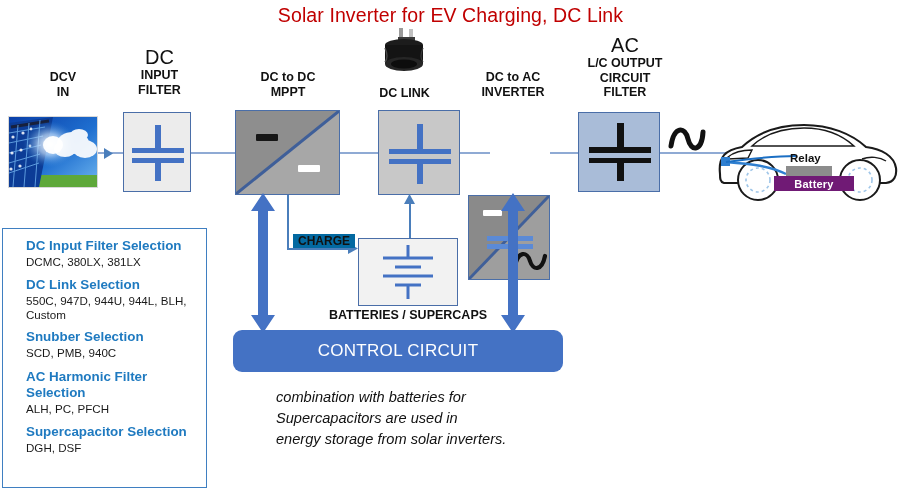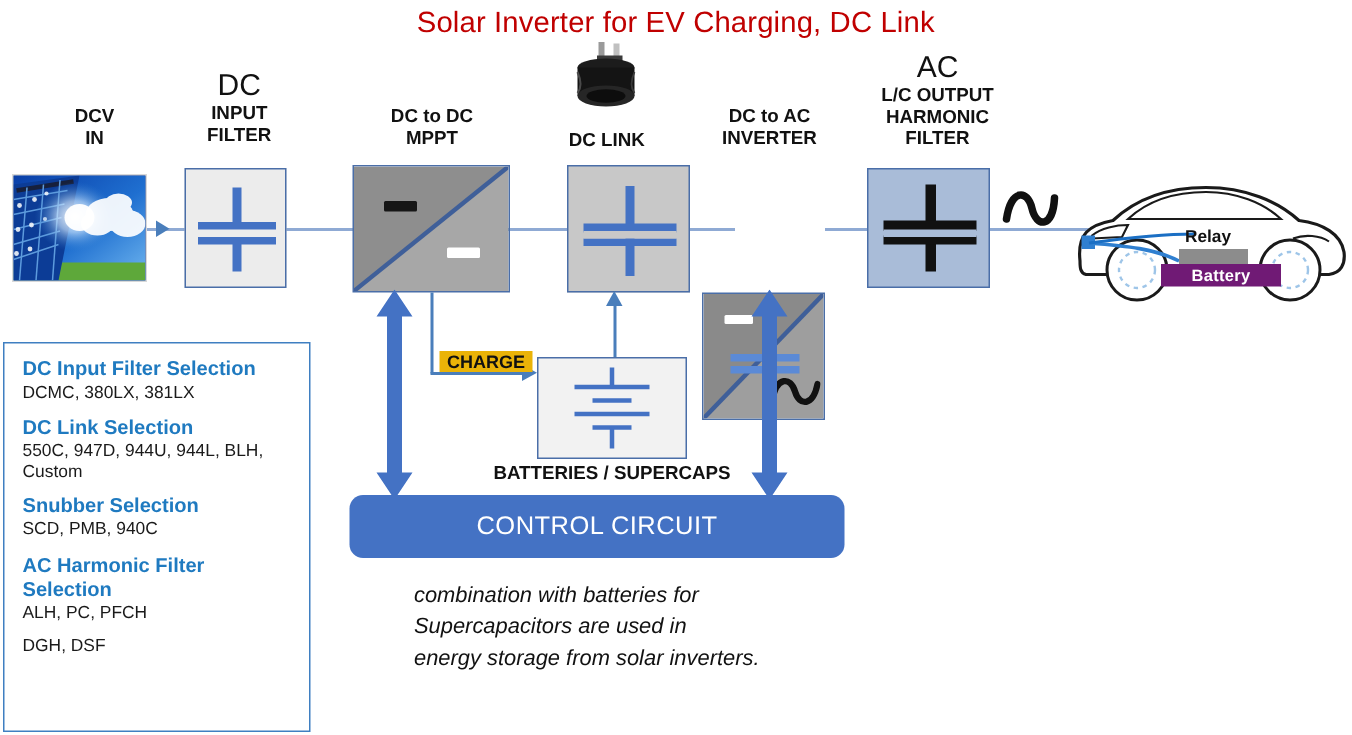--- a/index.html
+++ b/index.html
@@ -74,28 +74,28 @@
     display:flex;align-items:center;justify-content:center;
     color:#fff;font-size:17px;letter-spacing:.3px;
   }
 
   
   #blk-batt{background:#f2f2f2;border:1.3px solid #4a6ea8;box-sizing:border-box;}
   #batt-label{
     text-align:center;font-weight:bold;font-size:12.5px;color:#111;width:190px;
   }
   #charge-label{
-    background:#eab308;font-weight:bold;font-size:12px;color:#111;
+    background:#0369a1;font-weight:bold;font-size:12px;color:#111;
     padding:0 3px;text-align:center;
   }
 
   
   #info-panel{
     box-sizing:border-box;border:1.3px solid #3f7fc1;background:#fff;
-    padding:9px 10px 8px 12px;
+    padding:9px 10px 8px 23px;
   }
   .info-head{
     color:#1f7ac0;font-weight:bold;font-size:13.4px;line-height:16px;
     margin:0 0 1px 0;
   }
   .info-sub{
     color:#1a1a1a;font-size:11.6px;line-height:13.4px;margin:0 0 9px 0;
     font-weight:normal;
   }
   .info-sub.tight{margin-bottom:8px;}
@@ -161,21 +161,21 @@
 <div class="abs stage-label" style="left:352px;top:86px;width:105px;">DC  LINK</div>
 
 <div class="abs stage-label" style="left:458px;top:70px;width:110px;">
   <span>DC to AC</span><br>
   <span>INVERTER</span>
 </div>
 
 <div class="abs stage-label" style="left:565px;top:34px;width:120px;">
   <span class="big">AC</span>
   <span>L/C OUTPUT</span><br>
-  <span>HARMONIC</span><br>
+  <span>CIRCUIT</span><br>
   <span>FILTER</span>
 </div>
 
 <div class="abs wire wire-h" style="left:96px;top:152px;width:30px;"></div>
 <div class="abs" style="left:104px;top:146px;">
   <svg width="14" height="13" viewBox="0 0 14 13">
       <path d="M0 1 L9 6.5 L0 12 Z" fill="#4a7ebb"></path>
     </svg>
 </div>
 <div class="abs wire wire-h" style="left:190px;top:152px;width:52px;"></div>
@@ -362,14 +362,15 @@
   <div class="info-head">DC Link Selection</div>
   <div class="info-sub tight" style="white-space:pre-line;">550C, 947D, 944U, 944L, BLH,
 Custom</div>
 
   <div class="info-head">Snubber Selection</div>
   <div class="info-sub">SCD, PMB, 940C</div>
 
   <div class="info-head">AC Harmonic Filter Selection</div>
   <div class="info-sub">ALH, PC, PFCH</div>
 
+  <div class="info-head">Supercapacitor Selection</div>
   <div class="info-sub">DGH, DSF</div>
 </div>
 
 </body></html>

